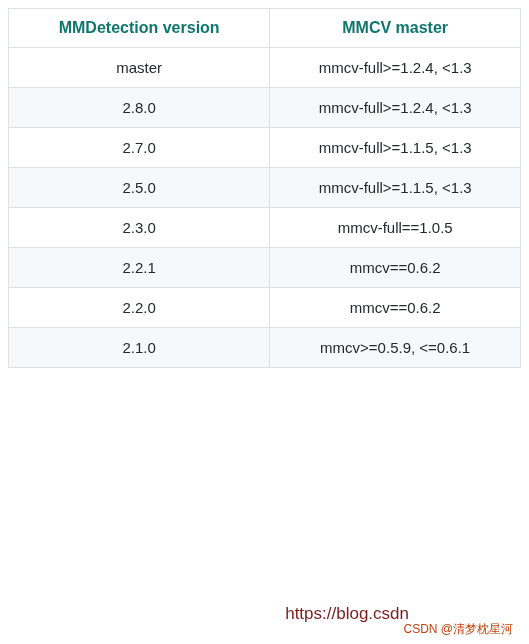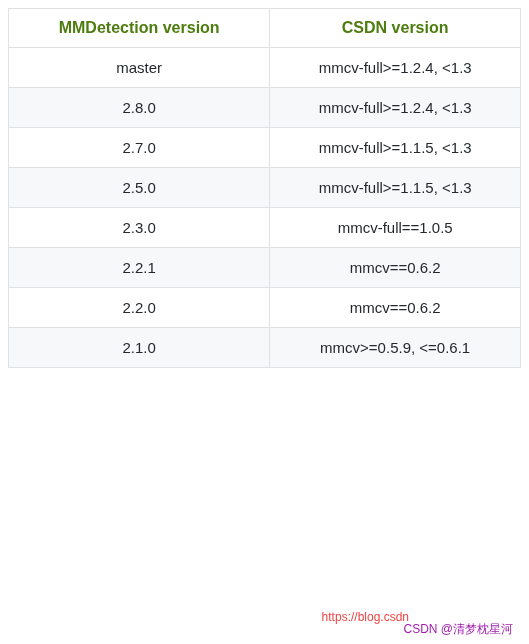--- a/index.html
+++ b/index.html
@@ -21,64 +21,64 @@
       width: 100%;
       border-collapse: collapse;
       border: 1px solid #dfe2e5;
     }
     th {
       padding: 10px 16px;
       border: 1px solid #dfe2e5;
       font-weight: 600;
       text-align: center;
       background: #ffffff;
-      color: #4d7c0f;
+      color: #0f766e;
       font-size: 16px;
     }
     td {
       padding: 11px 16px;
       border: 1px solid #dfe2e5;
       text-align: center;
       color: #24292e;
       font-size: 15px;
     }
     tbody tr:nth-child(even) {
       background-color: #f6f8fa;
     }
     tbody tr:nth-child(odd) {
       background-color: #ffffff;
     }
     .watermark1 {
       position: absolute;
       bottom: 20px;
       right: 120px;
-      color: #ef4444;
-      font-size: 12px;
+      color: #7f1d1d;
+      font-size: 17px;
       pointer-events: none;
       z-index: 1;
     }
     .watermark2 {
       position: absolute;
       bottom: 6px;
       right: 16px;
-      color: #a21caf;
+      color: #c2410c;
       font-size: 12px;
       pointer-events: none;
       z-index: 2;
     }
   </style>
 </head>
 <body>
 
 <div class="table-container">
   <table>
     <thead>
       <tr>
         <th>MMDetection version</th>
-        <th>CSDN version</th>
+        <th>MMCV master</th>
       </tr>
     </thead>
     <tbody>
       <tr>
         <td>master</td>
         <td>mmcv-full&gt;=1.2.4, &lt;1.3</td>
       </tr>
       <tr>
         <td>2.8.0</td>
         <td>mmcv-full&gt;=1.2.4, &lt;1.3</td>

